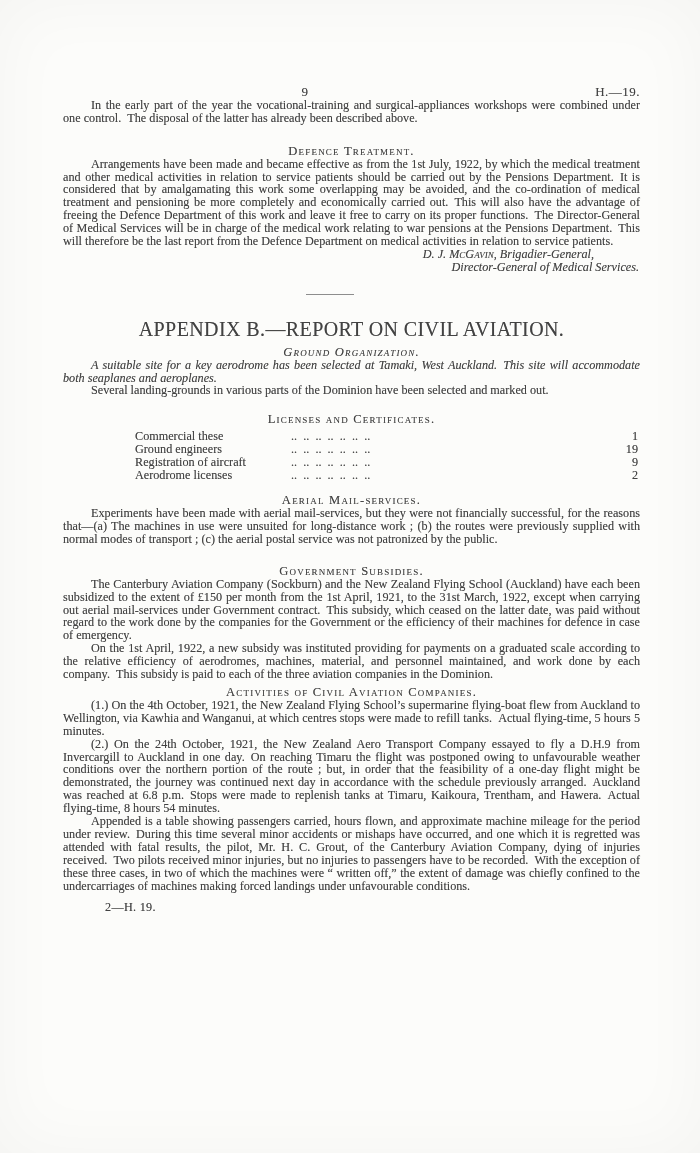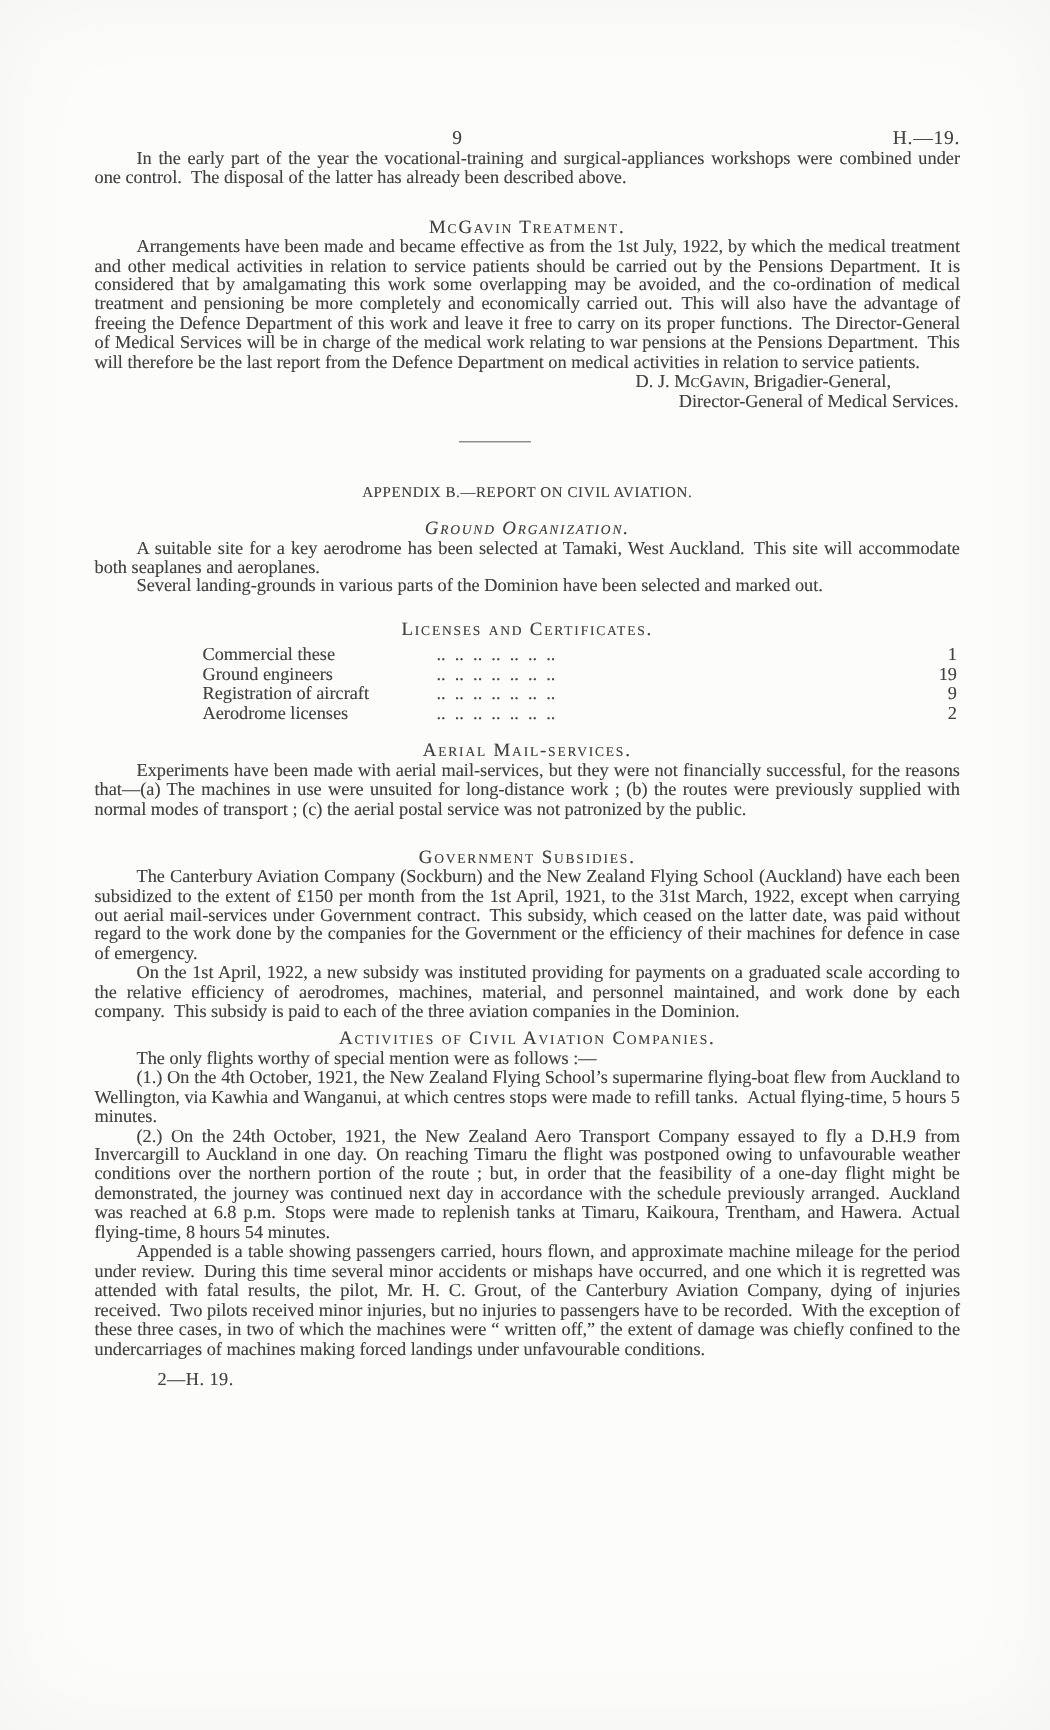--- a/index.html
+++ b/index.html
@@ -53,34 +53,35 @@
     margin: 0;
     text-align: center;
     font-variant: small-caps;
     letter-spacing: 1.2px;
     font-size: 12.6px;
     font-weight: normal;
   }
   .sig {
     margin: 0;
     text-align: right;
+    font-style: italic;
   }
   .sig-name-caps { font-variant: small-caps; }
   .sig1 { padding-right: 46px; }
   .sig2 { padding-right: 1px; }
   .divider {
     margin: 20px 0 0 243px;
     width: 48px;
     height: 0;
     border-top: 1.2px solid #8d8d8d;
   }
   .appendix-title {
     margin: 28px 0 0 0;
     text-align: center;
-    font-size: 10px;
+    font-size: 20px;
     letter-spacing: 0.4px;
     font-weight: normal;
   }
   .license-list {
     margin: 4px 0 0 72px;
     width: 503px;
   }
   .license-row {
     display: flex;
     align-items: baseline;
@@ -105,21 +106,21 @@
   }
   .footer-line {
     margin: 8px 0 0 42px;
     letter-spacing: 0.3px;
   }
   
   .mt-intro      { margin-top: 20px; }
   .mt-medhead    { margin-top: 20px; }
   .mt-medbody    { margin-top: 3px; }
   .mt-appground  { margin-top: 10px; font-style: italic; }
-  .mt-groundp    { margin-top: 4px; }
+  .mt-groundp    { margin-top: 4px; font-style: italic; }
   .mt-lichead    { margin-top: 16px; }
   .mt-licintro   { margin-top: 3px; }
   .mt-aerialhead { margin-top: 12px; }
   .mt-aerialp    { margin-top: 3px; }
   .mt-subshead   { margin-top: 19px; }
   .mt-subsp      { margin-top: 3px; }
   .mt-acthead    { margin-top: 5px; }
   .mt-actintro   { margin-top: 2px; }
 </style>
 </head>
@@ -130,21 +131,21 @@
 
     <div class="header-row">
       <span class="header-spacer"></span>
       <span class="page-num">9</span>
       <span class="header-spacer"></span>
       <span class="doc-ref">H.—19.</span>
     </div>
 
     <p class="body mt-intro">In the early part of the year the vocational-training and surgical-appliances workshops were combined under one control. The disposal of the latter has already been described above.</p>
 
-    <h3 class="shead mt-medhead">McGavin Treatment.</h3>
+    <h3 class="shead mt-medhead">Defence Treatment.</h3>
     <p class="body mt-medbody">Arrangements have been made and became effective as from the 1st July, 1922, by which the medical treatment and other medical activities in relation to service patients should be carried out by the Pensions Department. It is considered that by amalgamating this work some overlapping may be avoided, and the co-ordination of medical treatment and pensioning be more completely and economically carried out. This will also have the advantage of freeing the Defence Department of this work and leave it free to carry on its proper functions. The Director-General of Medical Services will be in charge of the medical work relating to war pensions at the Pensions Department. This will therefore be the last report from the Defence Department on medical activities in relation to service patients.</p>
 
     <p class="sig sig1"><span class="sig-name-caps">D. J. McGavin</span><span>, Brigadier-General,</span></p>
     <p class="sig sig2">Director-General of Medical Services.</p>
 
     <div class="divider"></div>
 
     <h2 class="appendix-title">APPENDIX B.—REPORT ON CIVIL AVIATION.</h2>
 
     <h3 class="shead mt-appground">Ground Organization.</h3>
@@ -177,21 +178,20 @@
     </div>
 
     <h3 class="shead mt-aerialhead">Aerial Mail-services.</h3>
     <p class="body mt-aerialp">Experiments have been made with aerial mail-services, but they were not financially successful, for the reasons that—(a) The machines in use were unsuited for long-distance work ; (b) the routes were previously supplied with normal modes of transport ; (c) the aerial postal service was not patronized by the public.</p>
 
     <h3 class="shead mt-subshead">Government Subsidies.</h3>
     <p class="body mt-subsp">The Canterbury Aviation Company (Sockburn) and the New Zealand Flying School (Auckland) have each been subsidized to the extent of £150 per month from the 1st April, 1921, to the 31st March, 1922, except when carrying out aerial mail-services under Government contract. This subsidy, which ceased on the latter date, was paid without regard to the work done by the companies for the Government or the efficiency of their machines for defence in case of emergency.</p>
     <p class="body">On the 1st April, 1922, a new subsidy was instituted providing for payments on a graduated scale according to the relative efficiency of aerodromes, machines, material, and personnel maintained, and work done by each company. This subsidy is paid to each of the three aviation companies in the Dominion.</p>
 
     <h3 class="shead mt-acthead">Activities of Civil Aviation Companies.</h3>
-    <p class="body mt-actintro">The only flights worthy of special mention were as follows :—</p>
     <p class="body">(1.) On the 4th October, 1921, the New Zealand Flying School’s supermarine flying-boat flew from Auckland to Wellington, via Kawhia and Wanganui, at which centres stops were made to refill tanks. Actual flying-time, 5 hours 5 minutes.</p>
     <p class="body">(2.) On the 24th October, 1921, the New Zealand Aero Transport Company essayed to fly a D.H.9 from Invercargill to Auckland in one day. On reaching Timaru the flight was postponed owing to unfavourable weather conditions over the northern portion of the route ; but, in order that the feasibility of a one-day flight might be demonstrated, the journey was continued next day in accordance with the schedule previously arranged. Auckland was reached at 6.8 p.m. Stops were made to replenish tanks at Timaru, Kaikoura, Trentham, and Hawera. Actual flying-time, 8 hours 54 minutes.</p>
     <p class="body">Appended is a table showing passengers carried, hours flown, and approximate machine mileage for the period under review. During this time several minor accidents or mishaps have occurred, and one which it is regretted was attended with fatal results, the pilot, Mr. H. C. Grout, of the Canterbury Aviation Company, dying of injuries received. Two pilots received minor injuries, but no injuries to passengers have to be recorded. With the exception of these three cases, in two of which the machines were “ written off,” the extent of damage was chiefly confined to the undercarriages of machines making forced landings under unfavourable conditions.</p>
 
     <p class="footer-line">2—H. 19.</p>
 
   </div>
 </div>
 
 </body></html>

